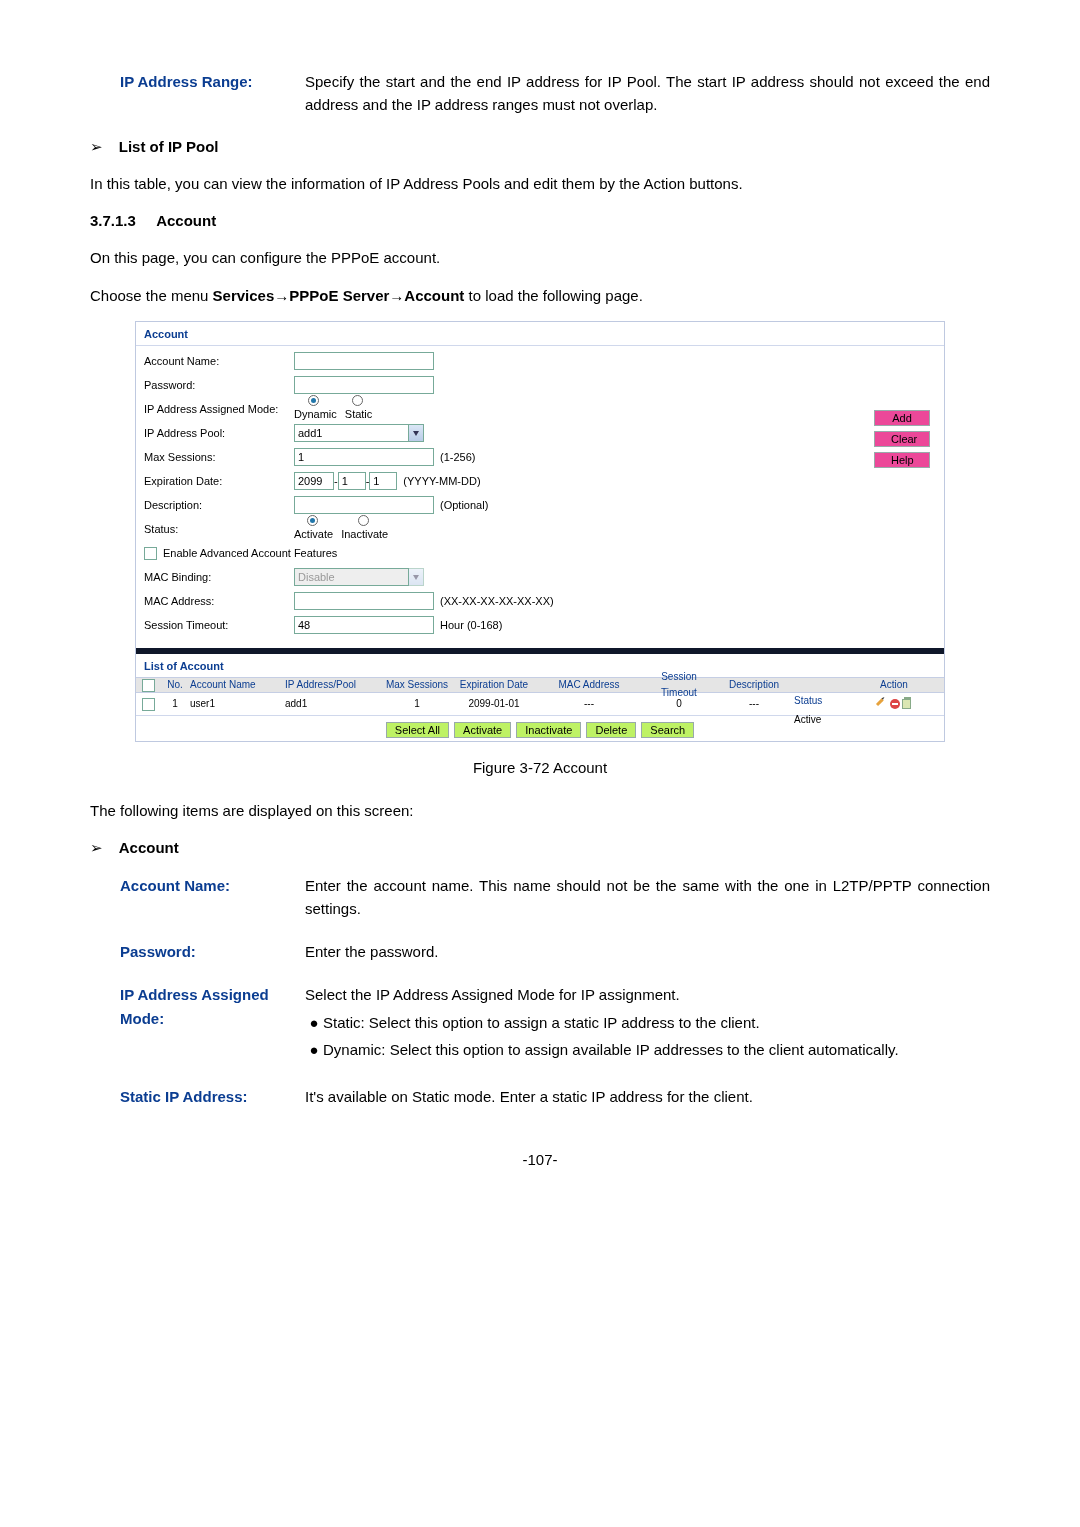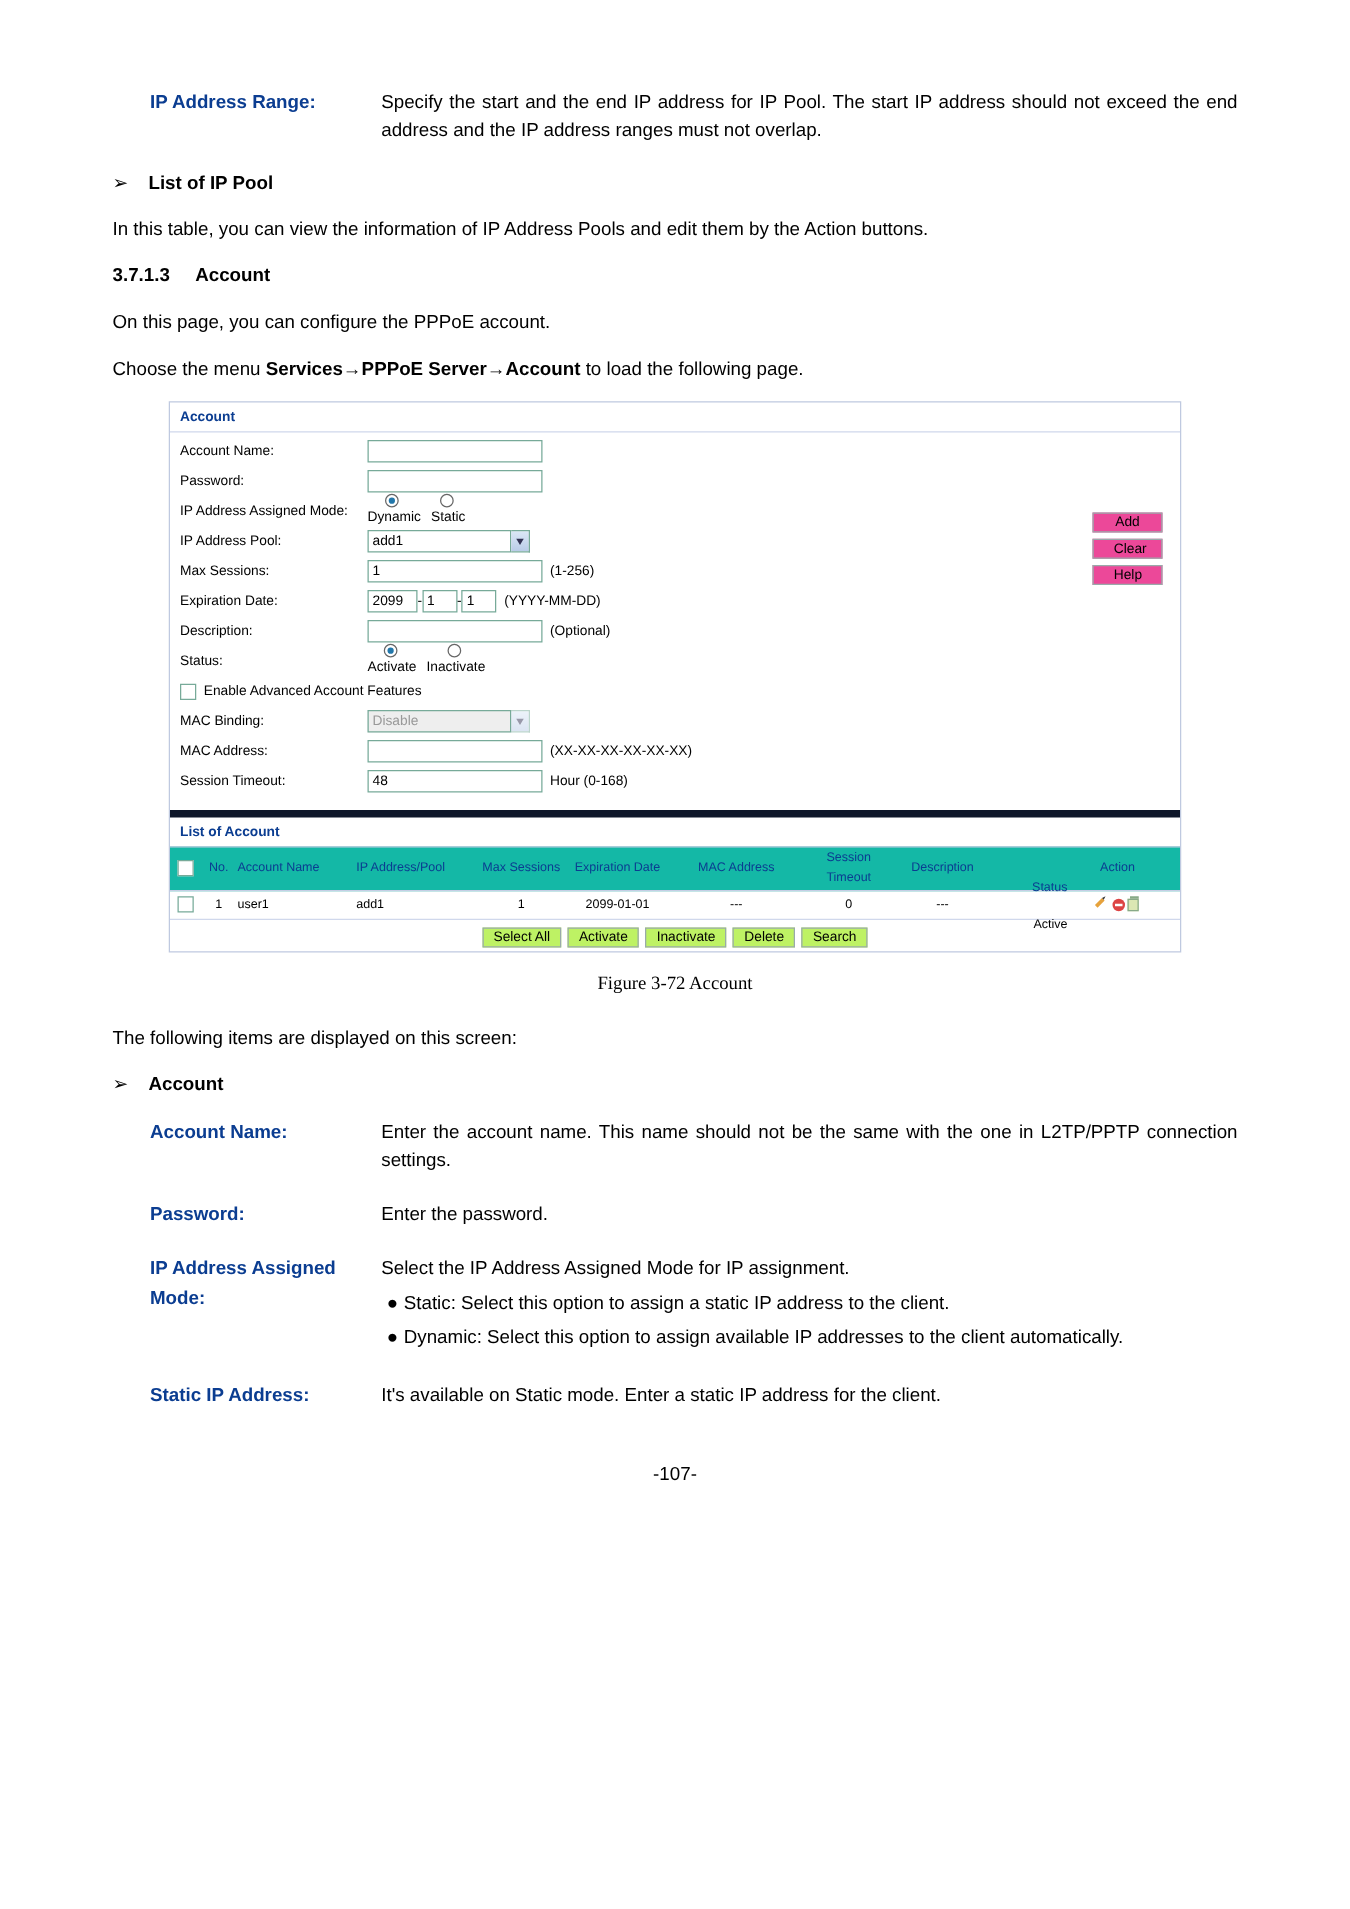--- a/index.html
+++ b/index.html
@@ -34,44 +34,44 @@
 .fig-buttons-right { position: absolute; right: 14px; top: 64px; display: flex; flex-direction: column; gap: 5px; }
 .fig-btn { border: 1px solid #9aa; background: #ec4899; font-size: 11px; padding: 1px 16px; width: 56px; text-align:center; cursor:pointer; }
 .radio { display:inline-flex; align-items:center; margin-right: 8px; flex-direction: column; }
 .radio .dot { width:11px; height:11px; border-radius:50%; border:1px solid #666; margin-right:3px; display:inline-flex; align-items:center; justify-content:center; }
 .radio .dot.on::after { content:''; width:5px; height:5px; border-radius:50%; background:#27a; display:block; }
 .chk { width:13px; height:13px; border:1px solid #7a9; background:#fff; display:inline-block; vertical-align:middle; }
 .disabled-input { background: #eee; color:#999; }
 .dropdown-btn { display:inline-block; width:15px; height:18px; background:linear-gradient(#dbe7f6,#b9cce8); border:1px solid #7a9; border-left:none; vertical-align:top; position:relative; }
 .dropdown-btn::after { content:''; border-left:3px solid transparent; border-right:3px solid transparent; border-top:5px solid #335; position:absolute; top:6px; left:4px; }
 .list-header, .list-row { display:flex; align-items:center; }
-.list-header { background:#14b8a6; color:#0b3d91; font-size:10px; border-top:1px solid #c5cee4; border-bottom:1px solid #c5cee4; height:36px; }
+.list-header { background:#e5e5e5; color:#0b3d91; font-size:10px; border-top:1px solid #c5cee4; border-bottom:1px solid #c5cee4; height:16px; }
 .list-row { height:22px; font-size:10px; }
 .c0 { width:24px; text-align:center; }
 .c1 { width:30px; text-align:center; }
 .c2 { width:95px; }
 .c3 { width:95px; }
 .c4 { width:74px; text-align:center; }
 .c5 { width:80px; text-align:center; }
 .c6 { width:110px; text-align:center; }
 .c7 { width:70px; text-align:center; }
 .c8 { width:80px; text-align:center; }
-.c9 { width:60px; text-align:right;margin-top:32px; }
+.c9 { width:60px; text-align:left;margin-top:32px; }
 .c10 { width:80px; text-align:center; }
 .bar-btns { text-align:center; padding:6px 0 2px; }
 .bar-btn { border:1px solid #9aa; background:#bef264; font-size:11px; padding:1px 8px; margin:0 1px; cursor:pointer; }
 .icons { display:inline-flex; gap:2px; align-items:center; justify-content:center; }
 .icon-pencil { width:10px; height:10px; display:inline-block; transform:rotate(-45deg); }
 .icon-pencil::before { content:''; display:block; width:8px; height:3px; background:#e6a23c; }
 .icon-pencil::after { content:''; position:absolute; left:8px; top:0; border-top:1.5px solid transparent; border-bottom:1.5px solid transparent; border-left:3px solid #333; }
 .icon-circle { width:10px; height:10px; border-radius:50%; background:#d44; display:inline-block; position:relative; }
 .icon-circle::after { content:''; position:absolute; left:2px; top:4px; width:6px; height:2px; background:#fff; }
 .icon-trash { width:9px; height:10px; background:#dbe7b3; border:1px solid #8a8; display:inline-block; position:relative; }
 .icon-trash::before { content:''; position:absolute; top:-3px; left:1px; width:7px; height:2px; background:#8a8; }
-.figure-caption { text-align:center; margin: 14px 0 20px; font-family: Liberation Serif, serif; }
+.figure-caption { text-align:center; margin: 14px 0 20px; }
 .bullet-row { display:flex; align-items:flex-start; margin: 4px 0; }
 .bullet-row .dot-b { width:18px; text-align:center; flex-shrink:0; }
 .bullet-row .txt { flex:1; text-align:justify; }
 .footer-pg { text-align:center; margin-top: 40px; }
 .sub-definition { margin-bottom: 20px; }
 </style>
 </head>
 <body>
 
 <div class="field-row indent-section">

